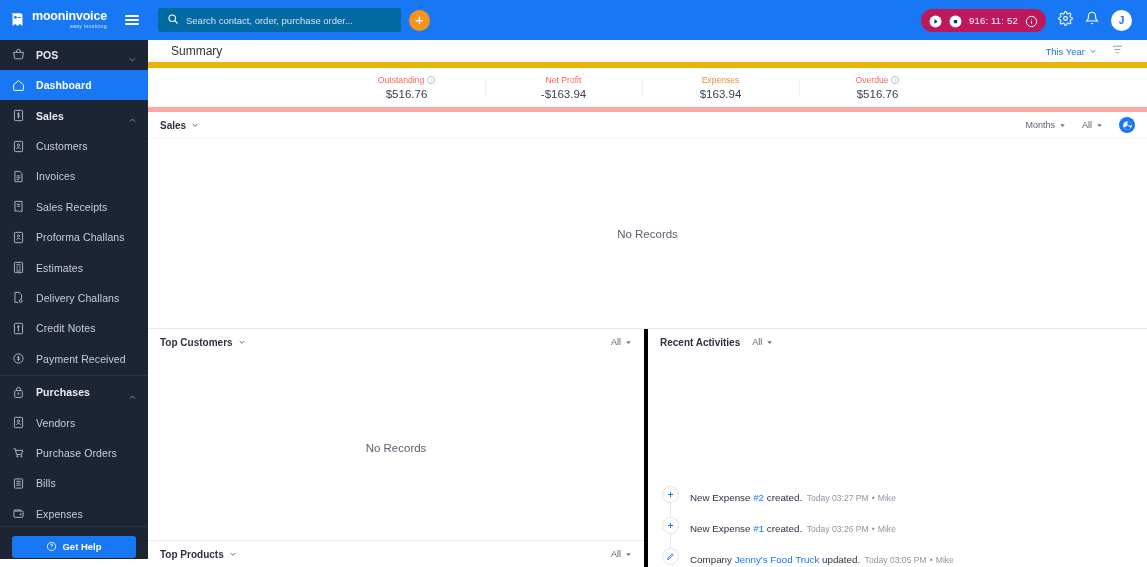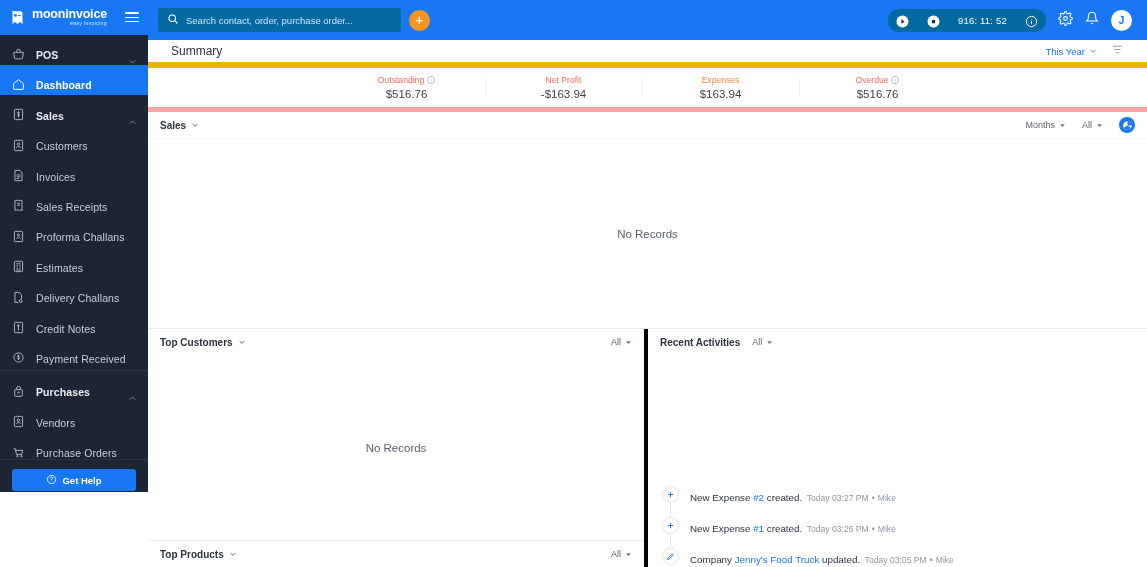--- a/index.html
+++ b/index.html
@@ -6,41 +6,41 @@
   html, body {
     width: 1147px; height: 567px;
     font-family: "Liberation Sans", sans-serif;
     background: #ffffff;
     overflow: hidden;
   }
   .app { display: flex; width: 1147px; height: 567px; position: relative; }
 
   
   .sidebar {
-    width: 148px; height: 492px;
+    width: 148px; height: 559px;
     background: #1d2433;
     display: flex; flex-direction: column;
     flex: 0 0 148px;
     position: relative; z-index: 5;
   }
   .logo-area {
     height: 40px; background: #1877F2;
     display: flex; align-items: center; gap: 6px;
     padding: 0 9px;
   }
   .logo-mark { width: 17px; height: 17px; flex: 0 0 17px; }
   .logo-txt { display: flex; flex-direction: column; line-height: 1; }
   .logo-name { font-size: 12.5px; color: #fff; font-weight: bold; letter-spacing: -.2px; }
   .logo-sub { font-size: 5.2px; color: #dbe9ff; letter-spacing: .3px; align-self: flex-end; margin-top: 1px; }
   .burger { margin-left: auto; display: flex; flex-direction: column; gap: 2.5px; cursor: pointer; }
   .burger span { display: block; width: 14px; height: 1.6px; background: #fff; border-radius: 1px; }
 
   .nav { flex: 1 1 auto; overflow: hidden; padding-top: 0px; }
   .nav-item {
-    height: 30.4px; display: flex; align-items: flex-end;
+    height: 30.4px; display: flex; align-items: center;
     padding: 4px 11px; gap: 11px; cursor: pointer; position: relative;
   }
   .nav-item .ico { width: 14px; height: 14px; flex: 0 0 14px; display: flex; align-items: center; justify-content: center; }
   .nav-item .ico svg { display: block; }
   .nav-label { font-size: 10.5px; color: #c8cdd8; white-space: nowrap; letter-spacing: .1px; }
   .nav-item.group > .nav-label { font-weight: bold; color: #e8ebf0; }
   .nav-item.active { background: #1877F2; }
   .nav-item.active .nav-label { color: #fff; font-weight: bold; }
   .nav-item.active .ico svg { stroke: #fff; }
   .chev { margin-left: auto; width: 9px; height: 9px; opacity: .75; }
@@ -68,22 +68,22 @@
   .search .ph { font-size: 9.5px; color: #cfe2fb; white-space: nowrap; }
   .plus-btn {
     width: 21px; height: 21px; border-radius: 50%; background: #F7941E;
     display: flex; align-items: center; justify-content: center; cursor: pointer;
     flex: 0 0 21px;
   }
   .plus-btn::before { content: ""; position: absolute; }
   .plus-glyph { color: #fff; font-size: 15px; line-height: 1; font-weight: 300; margin-top: -1px; }
   .top-right { margin-left: auto; display: flex; align-items: center; gap: 12px; padding-right: 5px; }
   .timer-pill {
-    height: 23px; background: #0369a1; border-radius: 12px;
-    display: flex; align-items: center; gap: 18px; padding: 0 8px; cursor: pointer;
+    height: 23px; background: #be185d; border-radius: 12px;
+    display: flex; align-items: center; gap: 7px; padding: 0 8px; cursor: pointer;
   }
   .timer-txt { font-size: 9.5px; color: #fff; letter-spacing: .2px; white-space: nowrap; }
   .circ-ico { width: 13px; height: 13px; flex: 0 0 13px; }
   .avatar {
     width: 21px; height: 21px; border-radius: 50%; background: #fff;
     display: flex; align-items: center; justify-content: center;
     font-size: 10px; color: #1877F2; font-weight: bold; cursor: pointer;
   }
 
   

